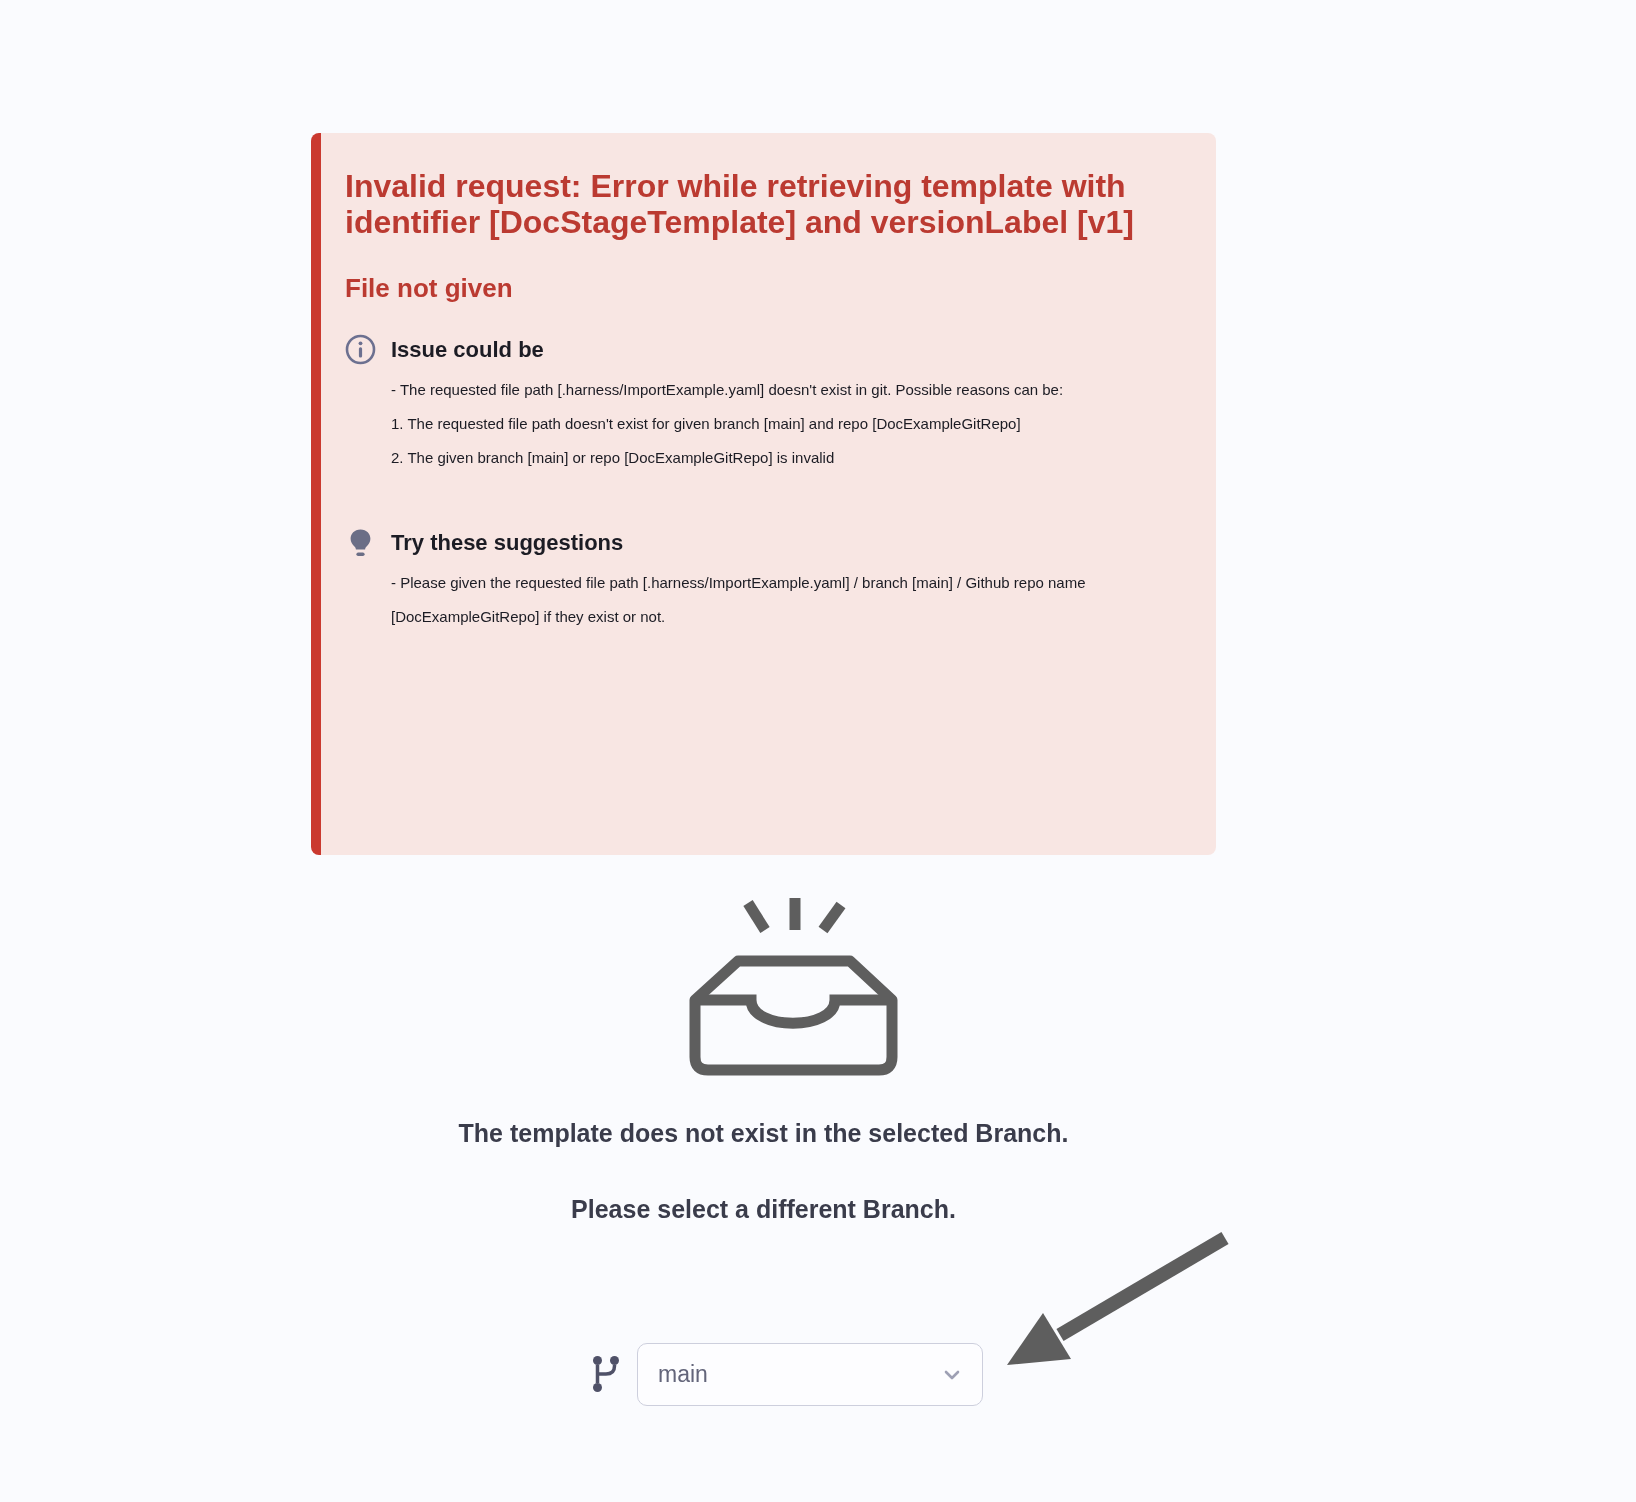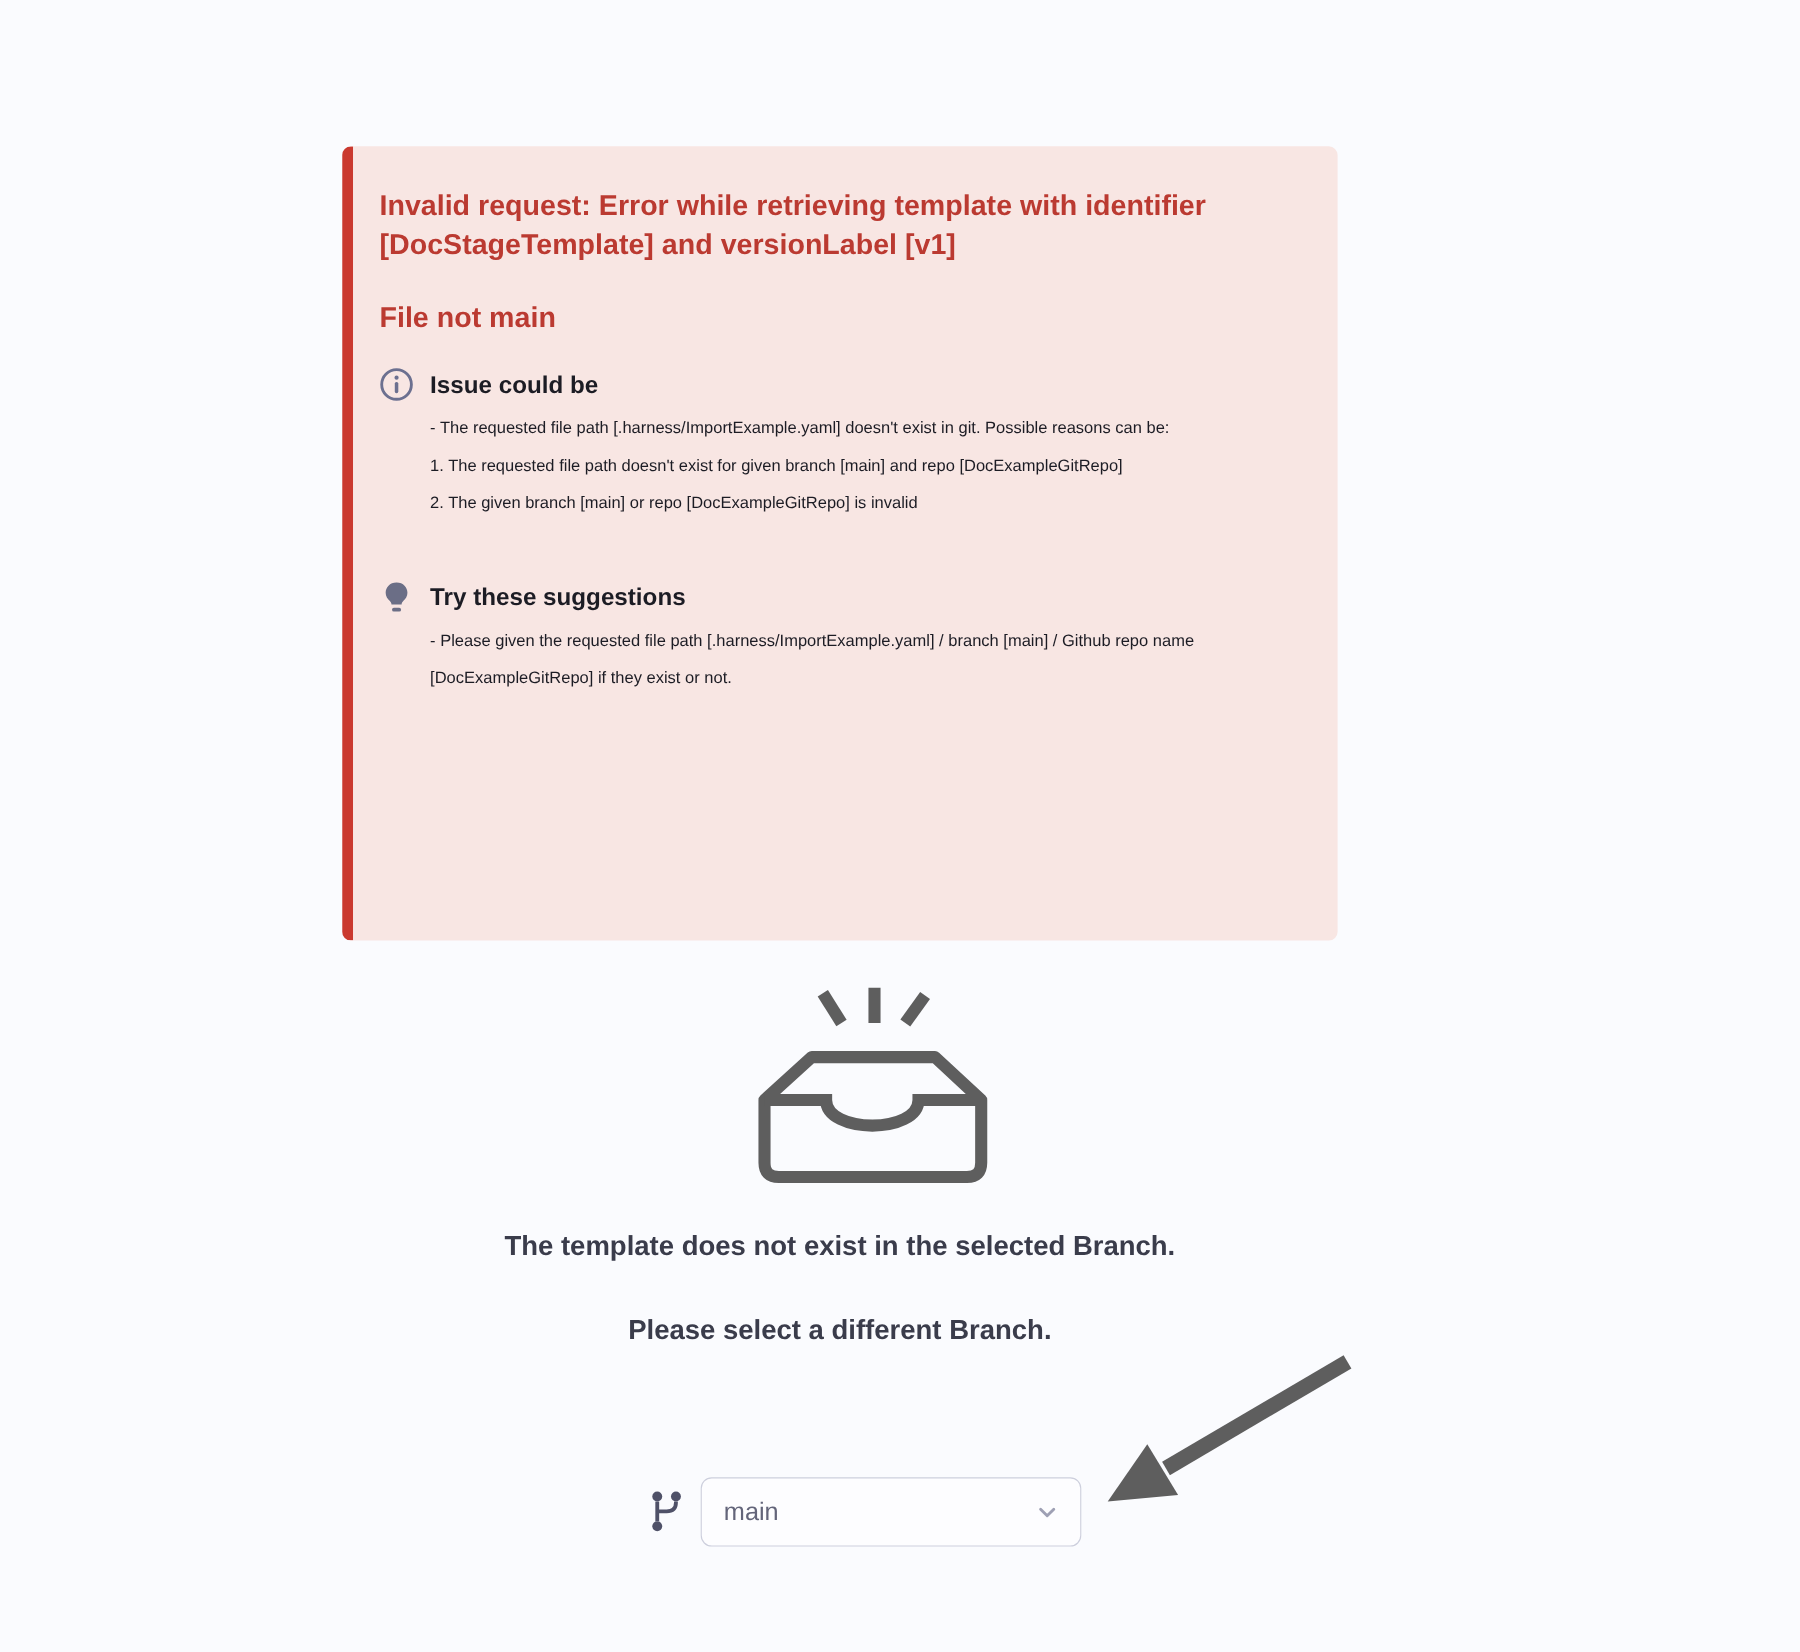--- a/index.html
+++ b/index.html
@@ -19,21 +19,21 @@
     position:absolute;left:311px;top:133px;
     width:905px;height:722px;
     box-sizing:border-box;
     background:var(--banner-bg,#F8E6E3);
     border-left:10px solid var(--banner-accent,#CA392F);
     border-radius:8px;
     padding:35px 38px 0 24px;
   }
   .banner-title{
     margin:0 0 30px 0;
-    font-size:26px;line-height:36px;font-weight:bold;
+    font-size:32px;line-height:36px;font-weight:bold;
     color:var(--banner-title-color,#BB3A31);
   }
   .banner-subtitle{
     margin:0 0 28px 0;
     font-size:26px;line-height:36px;font-weight:bold;
     color:var(--banner-title-color,#BB3A31);
   }
   .hint-row{
     display:flex;align-items:flex-end;gap:15px;
     margin-top:0;
@@ -83,21 +83,21 @@
   }
   .arrow-annotation{position:absolute;left:985px;top:1225px;}
 </style>
 </head>
 <body>
 
 <div class="canvas">
 
   <div class="banner">
     <p class="banner-title">Invalid request: Error while retrieving template with identifier [DocStageTemplate] and versionLabel [v1]</p>
-    <p class="banner-subtitle">File not main</p>
+    <p class="banner-subtitle">File not given</p>
 
     <div class="hint-row">
       <svg class="hint-icon" viewBox="0 0 31 31" fill="none">
         <circle cx="15.5" cy="15.5" r="13.5" stroke="#6C7090" stroke-width="2.6"></circle>
         <circle cx="15.5" cy="9.3" r="1.9" fill="#6C7090"></circle>
         <rect x="13.9" y="13.2" width="3.2" height="10.3" rx="1.5" fill="#6C7090"></rect>
       </svg>
       <span class="hint-heading">Issue could be</span>
     </div>
     <div class="hint-body">- The requested file path [.harness/ImportExample.yaml] doesn't exist in git. Possible reasons can be:

